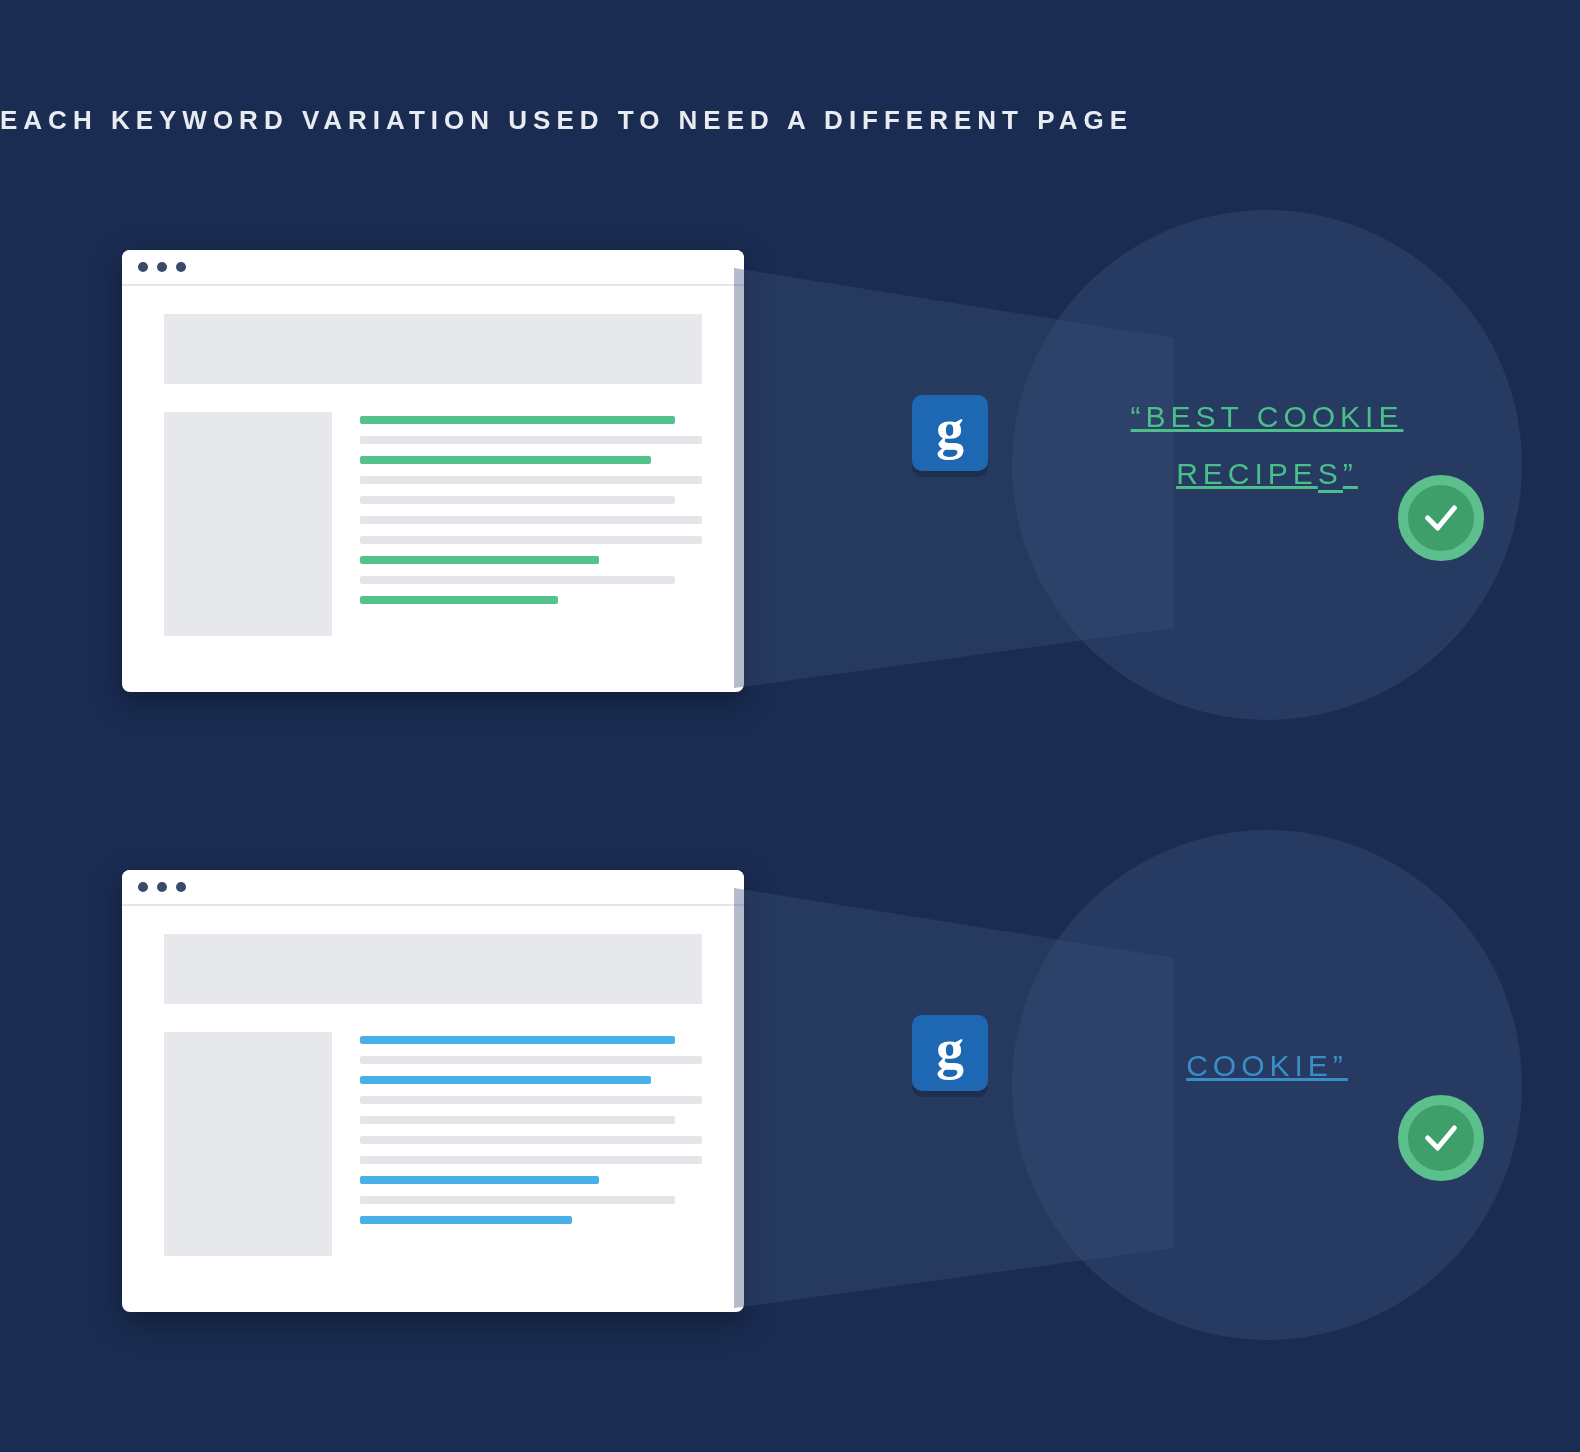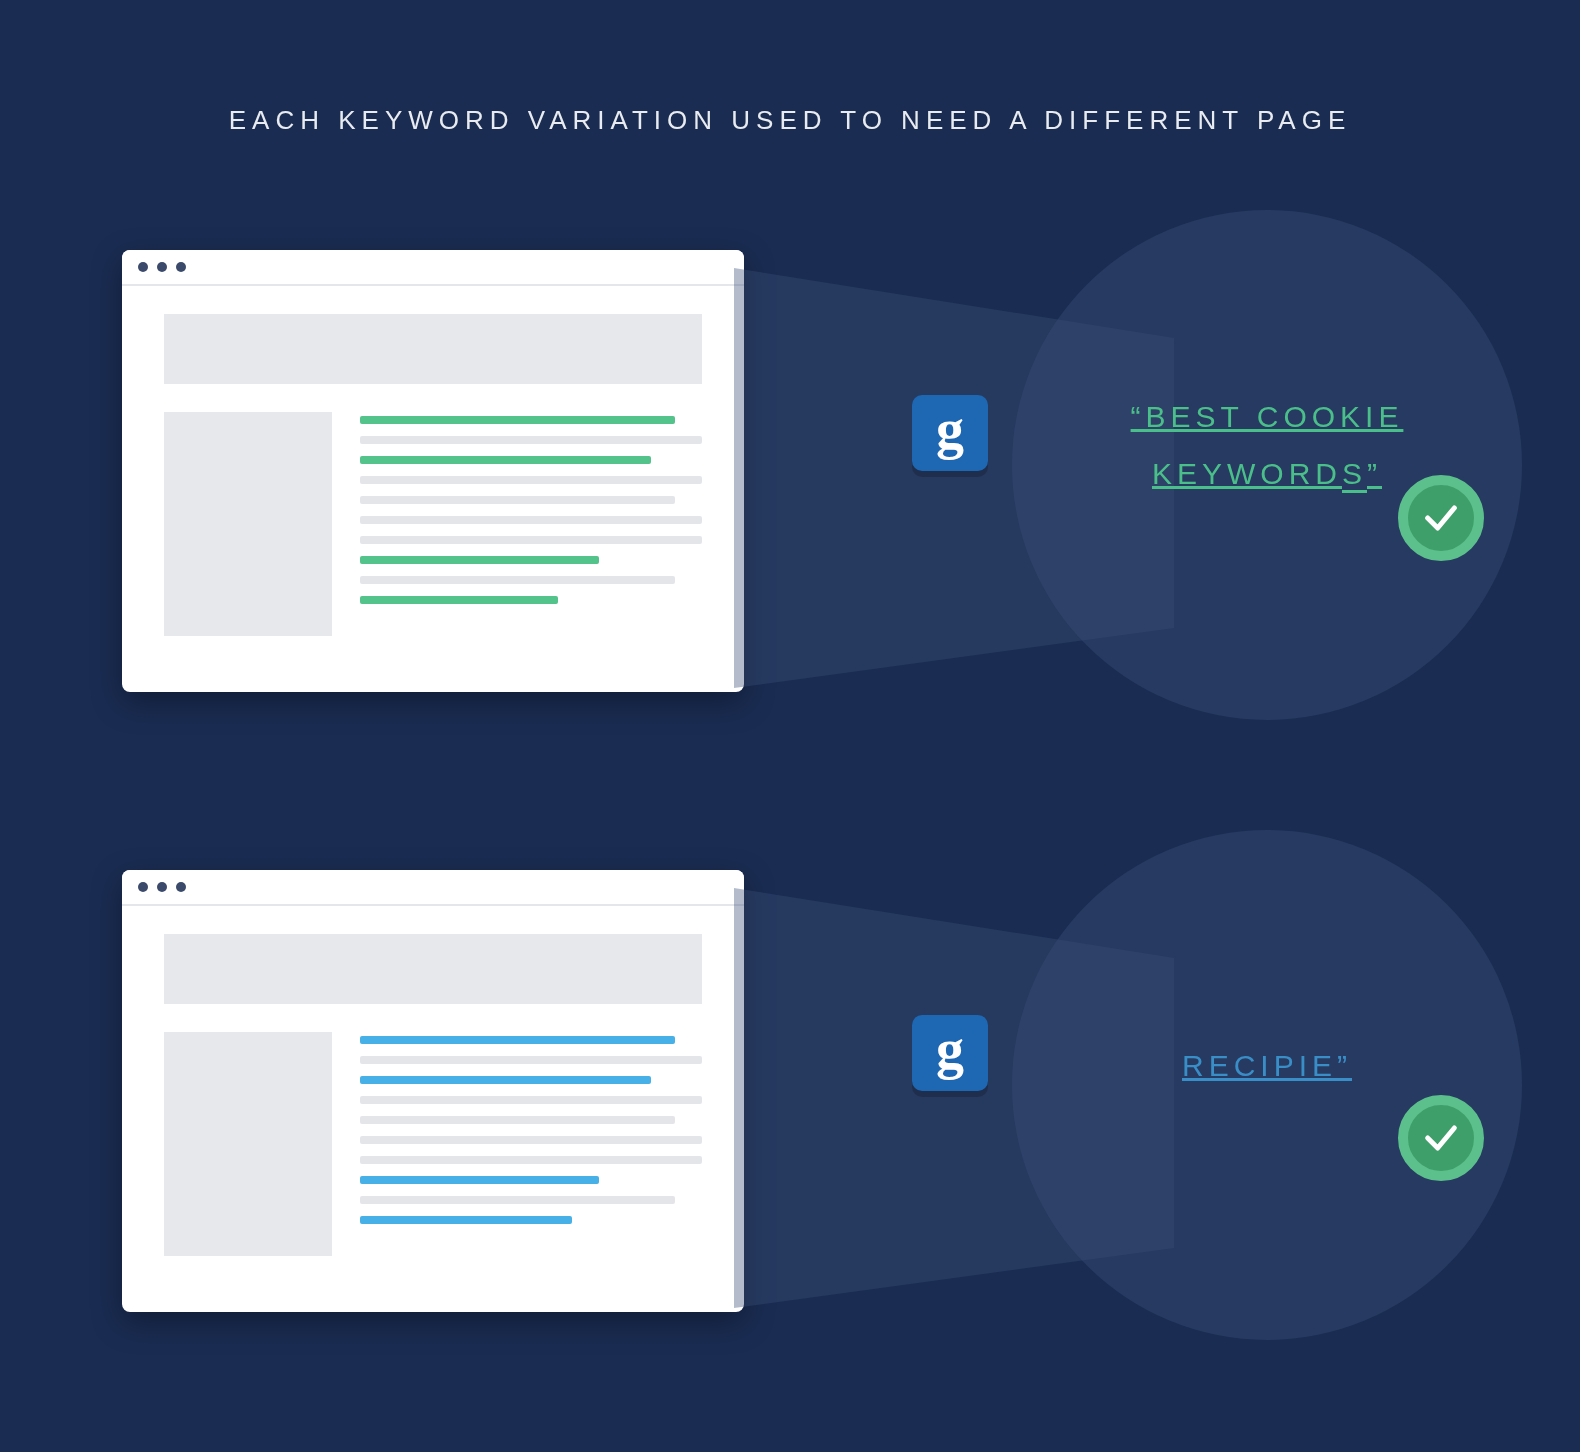--- a/index.html
+++ b/index.html
@@ -6,24 +6,23 @@
   body {
     background: #1a2c52;
     width: 1580px;
     height: 1452px;
     font-family: -apple-system, BlinkMacSystemFont, "Segoe UI", Helvetica, Arial, sans-serif;
     overflow: hidden;
     position: relative;
   }
   .title {
     color: #e8ebef;
-    text-align: center;
     font-size: 26px;
     letter-spacing: 6px;
-    font-weight: 400;
+    font-weight: 700;
     padding-top: 105px;
   }
   .row {
     position: absolute;
     left: 122px;
     width: 1360px;
     height: 450px;
   }
   .row1 { top: 250px; }
   .row2 { top: 870px; }
@@ -206,21 +205,21 @@
   <div class="cone">
     <svg width="440" height="420" viewBox="0 0 440 420">
       <polygon points="0,0 440,70 440,360 0,420" fill="rgba(58,78,118,.38)"></polygon>
     </svg>
   </div>
 
   <div class="bubble">
     <div class="bubble-text green">
       <div>“BEST COOKIE</div>
       <div>
-        <span>KEYWORD</span><span class="underline">S</span><span>”</span>
+        <span>RECIPE</span><span class="underline">S</span><span>”</span>
       </div>
     </div>
     <div class="check">
       <svg viewBox="0 0 24 24">
           <path d="M4 12 L10 18 L20 6" stroke="#fff" stroke-width="3" fill="none" stroke-linecap="round" stroke-linejoin="round"></path>
         </svg>
     </div>
   </div>
 
   <div class="gbadge">g</div>
@@ -255,21 +254,21 @@
   </div>
 
   <div class="cone">
     <svg width="440" height="420" viewBox="0 0 440 420">
       <polygon points="0,0 440,70 440,360 0,420" fill="rgba(58,78,118,.38)"></polygon>
     </svg>
   </div>
 
   <div class="bubble">
     <div class="bubble-text blue">
-      <div>RECIPIE”</div>
+      <div>COOKIE”</div>
     </div>
     <div class="check">
       <svg viewBox="0 0 24 24">
           <path d="M4 12 L10 18 L20 6" stroke="#fff" stroke-width="3" fill="none" stroke-linecap="round" stroke-linejoin="round"></path>
         </svg>
     </div>
   </div>
 
   <div class="gbadge">g</div>
 </div>

